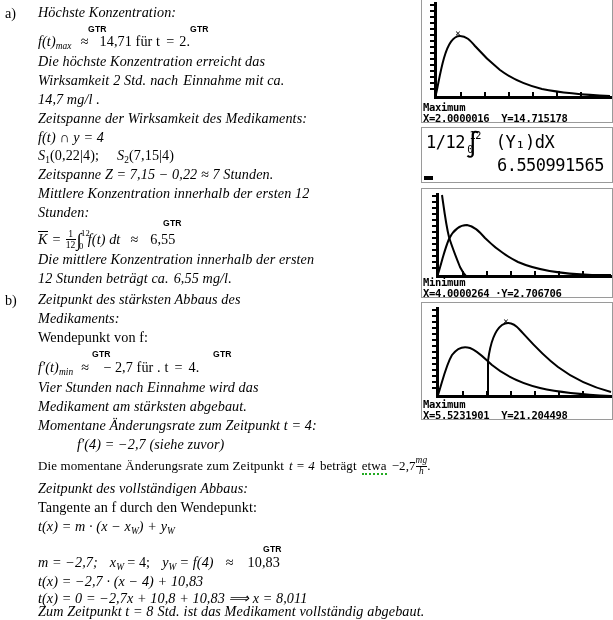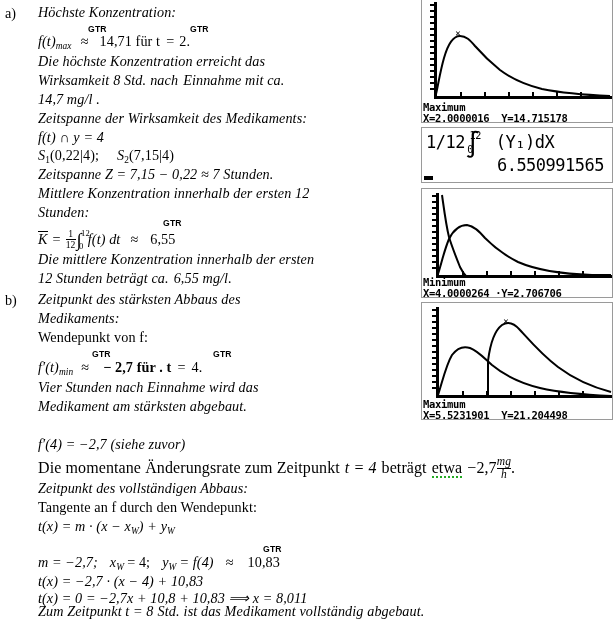--- a/index.html
+++ b/index.html
@@ -182,21 +182,21 @@
     <div class="line it ser" style="top:5px;">Höchste Konzentration:</div>
 
     <div class="gtr" style="left:88px; top:24px;">GTR</div>
     <div class="gtr" style="left:190px; top:24px;">GTR</div>
     <div class="line" style="top:34px;">
       <span class="mi">f(t)</span><sub>max</sub><span class="mu" style="margin-left:9px;">≈</span><span class="mu" style="margin-left:11px;">14,71 für t</span><span class="mu" style="margin-left:6px;">=</span><span class="mu" style="margin-left:5px;">2.</span>
     </div>
 
     <div class="line it ser" style="top:54px;">Die höchste Konzentration erreicht das</div>
     <div class="line" style="top:73px;">
-      <span class="it ser">Wirksamkeit</span><span class="mi" style="margin-left:4px;">8 Std.</span><span class="it ser" style="margin-left:4px;">nach</span><span class="it ser" style="margin-left:5px;">Einnahme mit ca.</span>
+      <span class="it ser">Wirksamkeit</span><span class="mi" style="margin-left:4px;">2 Std.</span><span class="it ser" style="margin-left:4px;">nach</span><span class="it ser" style="margin-left:5px;">Einnahme mit ca.</span>
     </div>
     <div class="line mi" style="top:92px;">14,7 mg/l .</div>
     <div class="line it ser" style="top:111px;">Zeitspanne der Wirksamkeit des Medikaments:</div>
     <div class="line mi" style="top:130px;">f(t) ∩ y = 4</div>
 
     <div class="line" style="top:148px;">
       <span class="mi">S</span><sub class="mu">1</sub><span class="mu">(0,22|4);</span><span style="display:inline-block;width:18px;"></span><span class="mi">S</span><sub class="mu">2</sub><span class="mu">(7,15|4)</span>
     </div>
 
     <div class="line it ser" style="top:167px;">Zeitspanne Z = 7,15 − 0,22 ≈ 7 Stunden.</div>
@@ -215,29 +215,30 @@
 
     <div class="marker ser" style="top:292px;">b)</div>
 
     <div class="line it ser" style="top:292px;">Zeitpunkt des stärksten Abbaus des</div>
     <div class="line it ser" style="top:311px;">Medikaments:</div>
     <div class="line ser up" style="top:330px;">Wendepunkt von f:</div>
 
     <div class="gtr" style="left:92px; top:349px;">GTR</div>
     <div class="gtr" style="left:213px; top:349px;">GTR</div>
     <div class="line" style="top:360px;">
-      <span class="mi">f′(t)</span><sub>min</sub><span class="mu" style="margin-left:8px;">≈</span><span class="mu" style="margin-left:14px;font-weight:bold;">− 2,7 für . t</span><span class="mu" style="margin-left:6px;">=</span><span class="mu" style="margin-left:6px;">4.</span>
+      <span class="mi">f′(t)</span><sub>min</sub><span class="mu" style="margin-left:8px;">≈</span><span class="mu" style="margin-left:14px;">− 2,7 für . t</span><span class="mu" style="margin-left:6px;">=</span><span class="mu" style="margin-left:6px;">4.</span>
     </div>
 
     <div class="line it ser" style="top:380px;">Vier Stunden nach Einnahme wird das</div>
     <div class="line it ser" style="top:399px;">Medikament am stärksten abgebaut.</div>
-    <div class="line mi" style="top:437px;">f′(4) = −2,7  (siehe zuvor)</div>
-  </div>
-
-  <div class="line ser up" style="left:38px; top:456px; font-size:16px;">
+    <div class="line it ser" style="top:418px;">Momentane Änderungsrate zum Zeitpunkt t = 4:</div>
+    <div class="line mi" style="top:437px;margin-left:39px;">f′(4) = −2,7  (siehe zuvor)</div>
+  </div>
+
+  <div class="line ser up" style="left:38px; top:456px; font-size:13px;">
     <span>Die momentane Änderungsrate zum Zeitpunkt</span><span class="mi" style="margin-left:5px;">t = 4</span><span style="margin-left:5px;">beträgt</span><span class="spell" style="margin-left:5px;">etwa</span><span class="mu" style="margin-left:5px;">−2,7</span><span class="frac"><span class="num">mg</span><span class="den">h</span></span><span class="mu">.</span>
   </div>
 
   <div class="line ser up" style="left:38px; top:500px;">Tangente an f durch den Wendepunkt:</div>
   <div class="line it ser" style="left:38px; top:481px;">Zeitpunkt des vollständigen Abbaus:</div>
   <div class="line" style="left:38px; top:519px;">
     <span class="mi">t(x) = m · (x − x</span><sub>W</sub><span class="mi">) + y</span><sub>W</sub>
   </div>
 
   <div class="gtr" style="left:263px; top:544px;">GTR</div>

